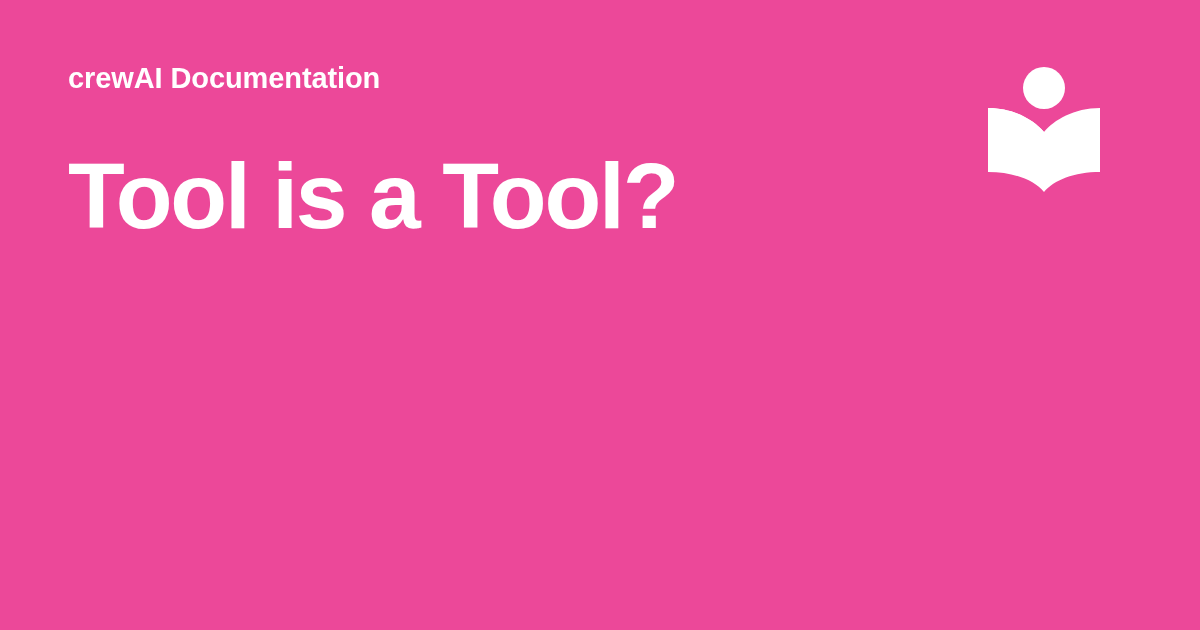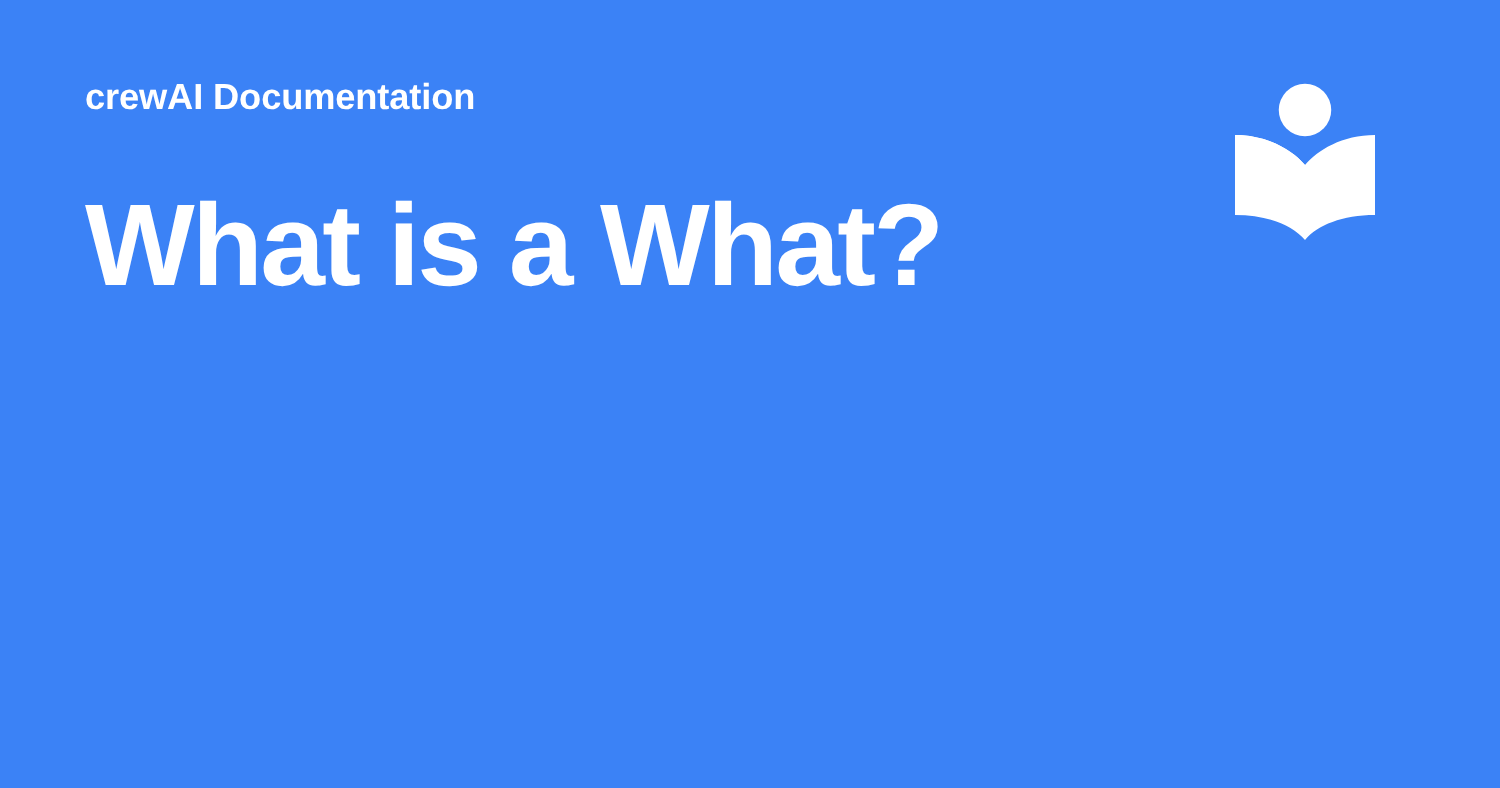--- a/index.html
+++ b/index.html
@@ -62,25 +62,25 @@
   }
   .logo svg {
     display: block;
     width: 112px;
     height: 126px;
   }
 </style>
 </head>
 <body>
 
-<div class="card" style="background: #3b82f6;">
+<div class="card" style="background: #ec4899;">
 
   <div class="content">
     <div class="eyebrow">crewAI Documentation</div>
-    <h1 class="title">What is a What?</h1>
+    <h1 class="title">Tool is a Tool?</h1>
   </div>
 
   <div class="logo">
     <svg viewBox="0 0 112 126" xmlns="http://www.w3.org/2000/svg">
       <circle cx="56" cy="22" r="21" fill="#ffffff"></circle>
       <path d="M0 42 C 26 42, 46 54, 56 66 C 46 78, 26 86, 0 86 Z M0 86 L0 106 C 26 106, 46 114, 56 126 C 46 114, 26 106, 0 106 Z" fill="#ffffff"></path>
       <path d="M0 42 C 26 42, 46 54, 56 66 L 56 126 C 46 114, 26 106, 0 106 Z" fill="#ffffff"></path>
       <path d="M112 42 C 86 42, 66 54, 56 66 L 56 126 C 66 114, 86 106, 112 106 Z" fill="#ffffff"></path>
     </svg>
   </div>

